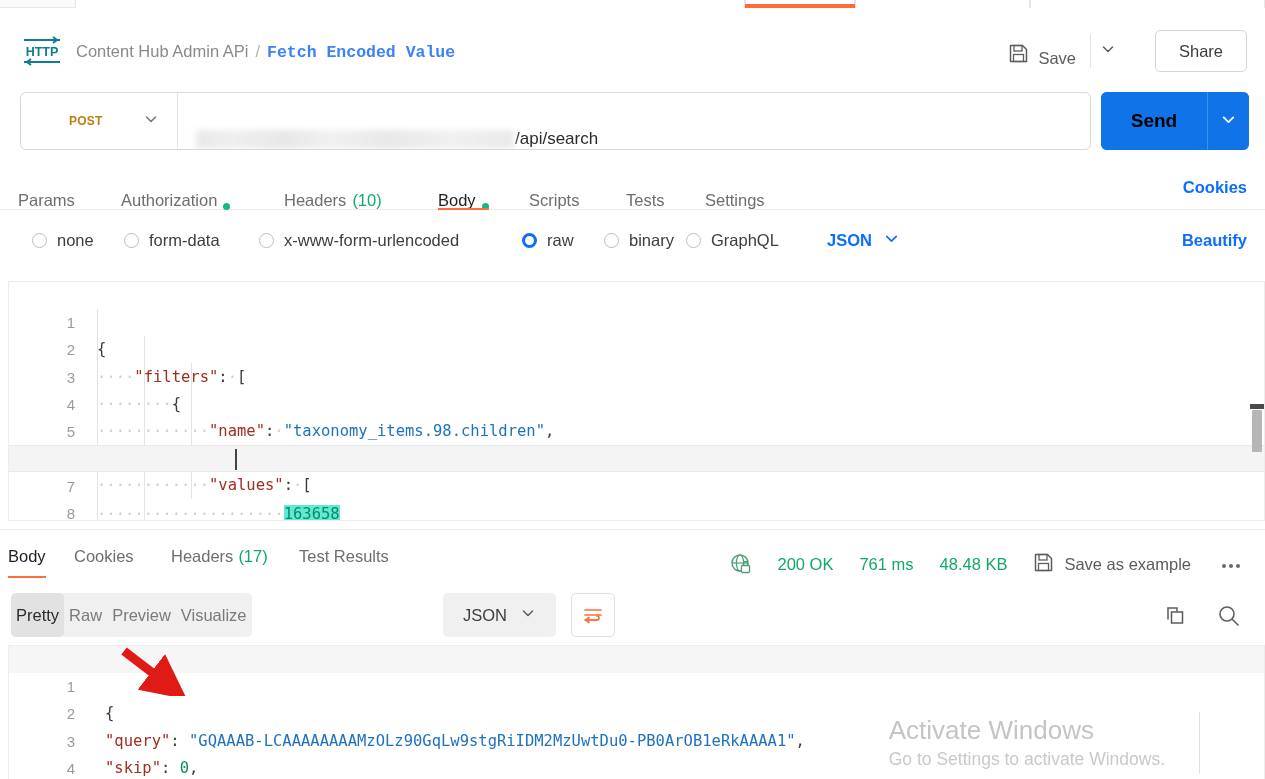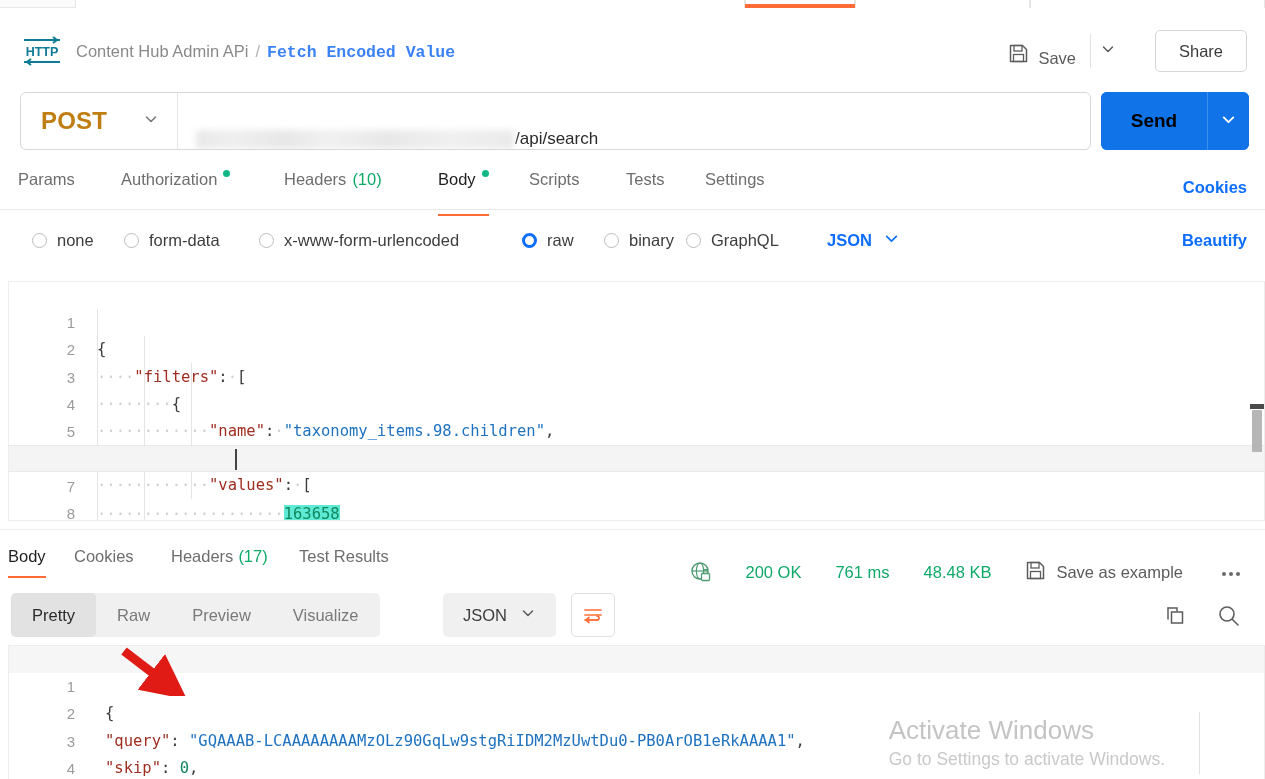--- a/index.html
+++ b/index.html
@@ -60,21 +60,21 @@
     position: absolute; left: 20px; top: 0; width: 1071px; height: 58px;
     border: 1px solid #d8d8d8; border-radius: 6px; background: #fff;
     display: flex; align-items: center;
   }
   #method-select {
     width: 157px; height: 56px; display: flex; align-items: center;
     padding-left: 20px; cursor: pointer; border-right: 1px solid #e6e6e6;
     justify-content: space-between; padding-right: 18px;
   }
   #method-select .method-label {
-    font-size: 24px; font-weight: 700; color: #c07d12; letter-spacing: .2px;
+    font-size: 12px; font-weight: 700; color: #c07d12; letter-spacing: .2px; margin-left: 28px;
   }
   #url-input-wrap {
     flex: 1; height: 56px; display: flex; align-items: flex-end;
     padding-left: 18px; overflow: hidden; cursor: text;
   }
   #url-blur {
     display: inline-block; width: 318px; height: 19px;
     background: linear-gradient(90deg,#e9e9e9,#efefef 12%,#e7e7e7 28%,#f1f1f1 42%,#e8e8e8 60%,#f0f0f0 80%,#eaeaea);
     filter: blur(3.4px); border-radius: 2px; vertical-align: middle;
     margin-right: 1px; flex: 0 0 auto;
@@ -94,22 +94,22 @@
     width: 42px; display: flex; align-items: center; justify-content: center;
     border-left: 1px solid #3a90ec; cursor: pointer; background: #1074e8;
   }
 
   
   #req-tabs {
     position: absolute; left: 0; top: 164px; width: 1265px; height: 46px;
     border-bottom: 1px solid #ebebeb;
   }
   .rtab {
-    position: absolute; top: 6px; height: 46px; display: flex;
-    align-items: flex-start; gap: 6px; cursor: pointer;
+    position: absolute; top: 0; height: 46px; display: flex;
+    align-items: flex-end; gap: 6px; cursor: pointer;
     font-size: 16.5px; color: #6e6e6e; white-space: nowrap;
   }
   .rtab.active { color: #1f1f1f; }
   .rtab .underline {
     position: absolute; left: 0; right: 0; bottom: 0; height: 2.5px; background: #ff6c37;
   }
   .dot-green { width: 7px; height: 7px; border-radius: 50%; background: #11b886;
                display: inline-block; }
   .count-green { color: #0fa968; }
   #cookies-link {
@@ -179,39 +179,39 @@
               border-top: 1px solid #ededed; }
   .restab {
     position: absolute; top: 0; height: 52px; display: flex; align-items: center;
     gap: 5px; cursor: pointer; font-size: 16.5px; color: #6e6e6e; white-space: nowrap;
   }
   .restab.active { color: #1f1f1f; }
   .restab .underline2 {
     position: absolute; left: 0; right: 0; bottom: 4px; height: 2.5px; background: #ff6c37;
   }
   #resp-meta {
-    position: absolute; right: 18px; top: 16px; height: 52px; display: flex;
-    align-items: center; gap: 16px;
+    position: absolute; right: 18px; top: 8px; height: 52px; display: flex;
+    align-items: center; gap: 8px;
   }
   .meta-green { color: #0fa968; font-size: 16.5px; margin-right: 18px; }
   #save-example {
     display: flex; align-items: center; gap: 10px; cursor: pointer; margin-right: 16px;
   }
   #save-example .se-label { font-size: 16.5px; color: #5c5c5c; }
   #resp-more { cursor: pointer; padding: 0 4px; color: #6a6a6a; letter-spacing: 1.5px;
                font-size: 15px; }
 
   
   #fmt-row { position: absolute; left: 0; top: 590px; width: 1265px; height: 52px; }
   #fmt-pills {
     position: absolute; left: 11px; top: 3px; height: 44px;
     background: #f0f0f0; border-radius: 5px; display: flex; align-items: center;
   }
   .fpill {
-    height: 44px; padding: 0 21px; display: flex; align-items: center;
+    height: 44px; padding: 0 5px; display: flex; align-items: center;
     font-size: 16.5px; color: #7a7a7a; cursor: pointer; border-radius: 5px;
   }
   .fpill.active { background: #e2e2e2; color: #2b2b2b; }
   #fmt-json {
     position: absolute; left: 443px; top: 3px; height: 44px; width: 113px;
     background: #f0f0f0; border-radius: 5px; display: flex; align-items: center;
     justify-content: center; gap: 13px; cursor: pointer;
   }
   #fmt-json .fj-label { font-size: 16.5px; color: #3d3d3d; }
   #wrap-btn {

